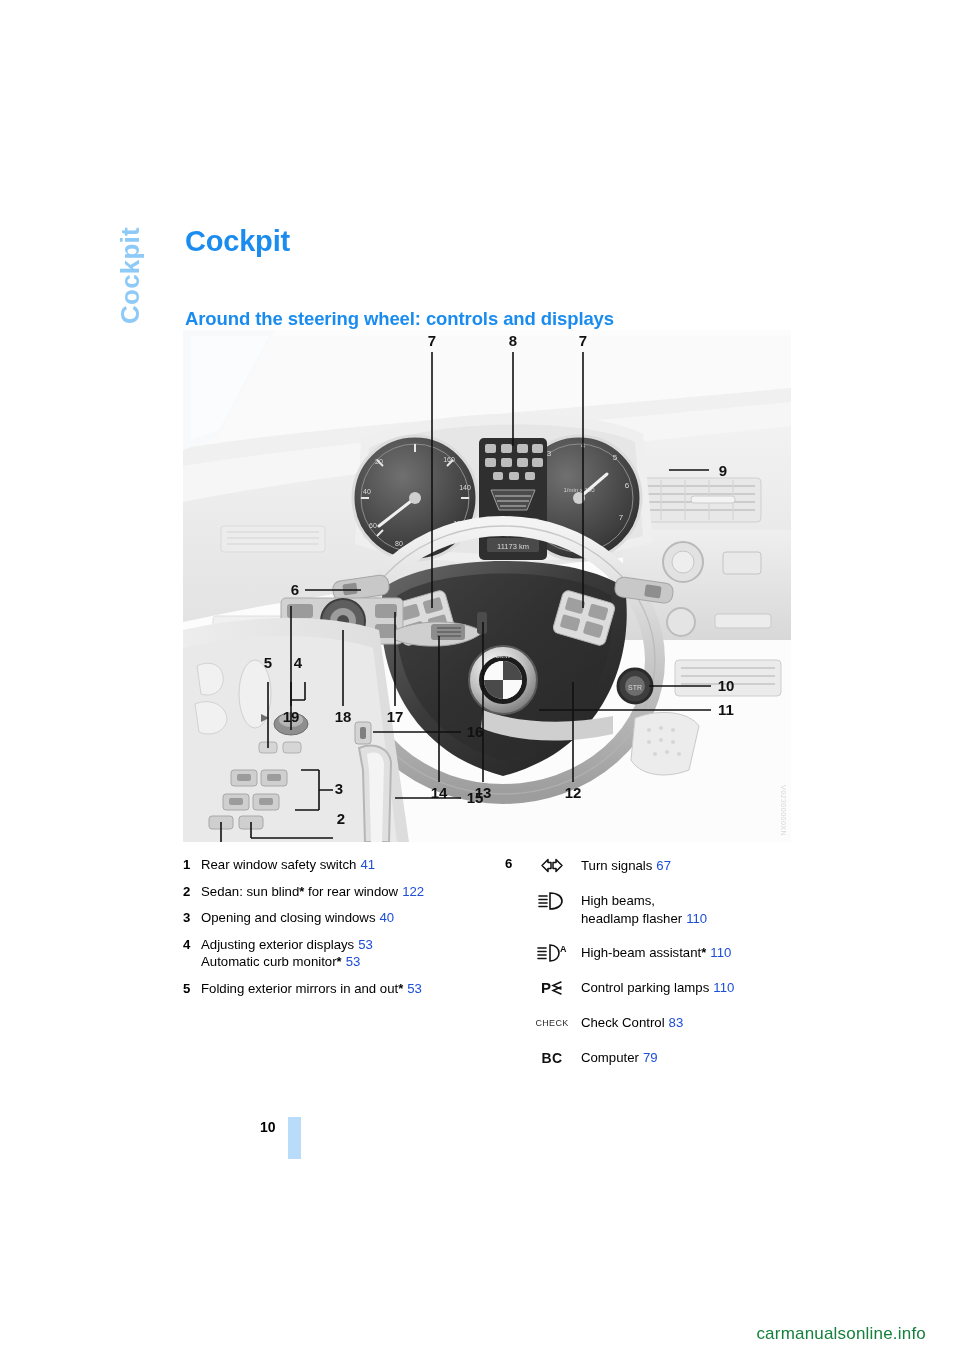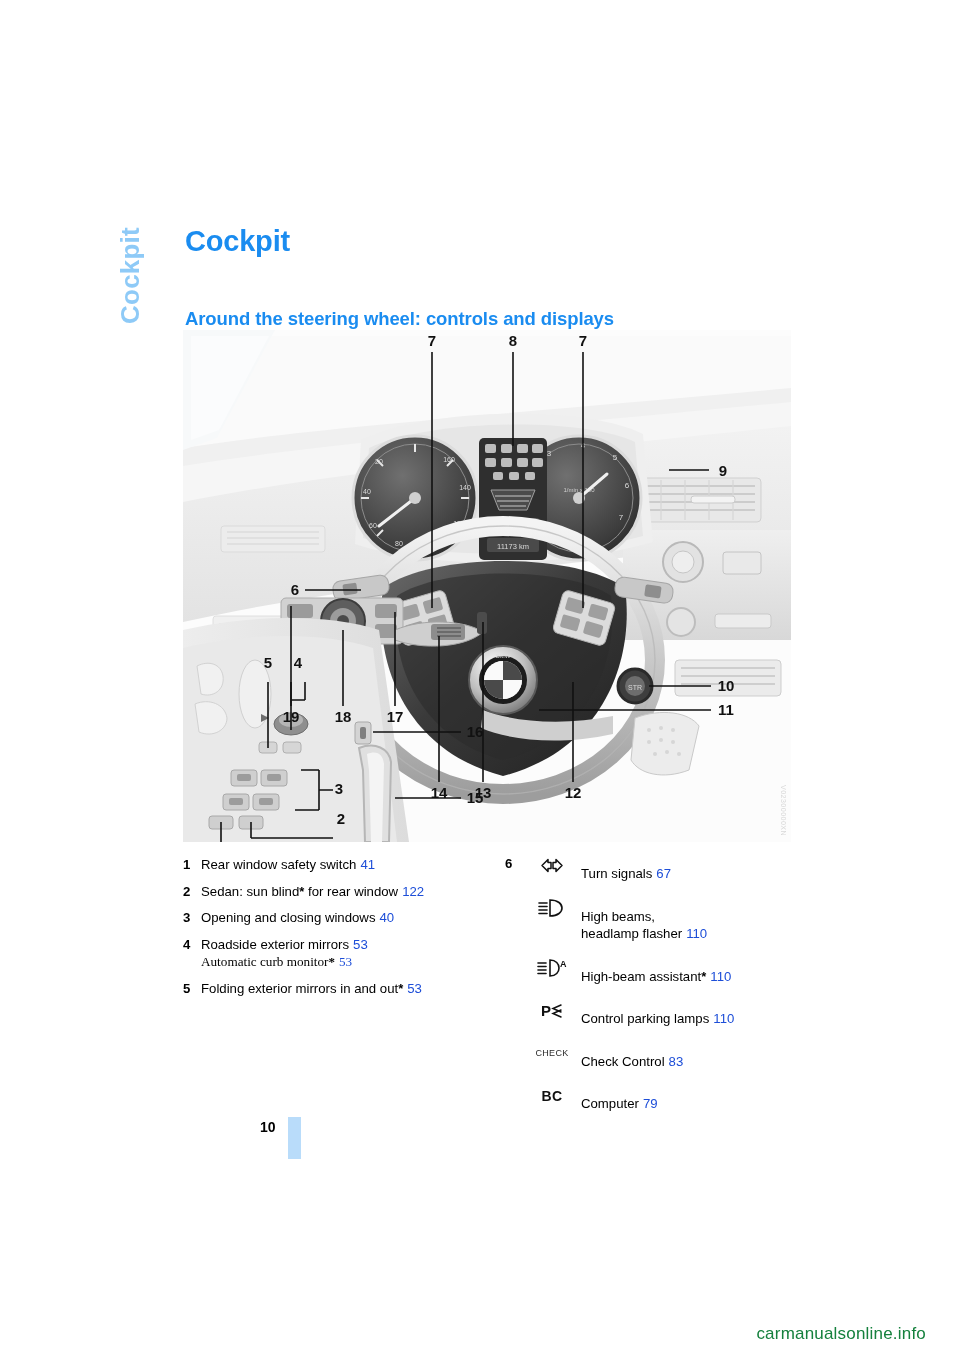--- a/index.html
+++ b/index.html
@@ -103,21 +103,21 @@
     color: #000;
     line-height: 1.33;
   }
   .lg-num {
     flex: 0 0 18px;
     font-weight: bold;
     font-size: 13.2px;
     color: #000;
   }
   .lg-text { flex: 1 1 auto; }
-  .lg-sub  { display: block; font-family: Liberation Serif, serif; }
+  .lg-sub  { display: block; }
   .pg { color: #1d4ed8; margin-left: 4px; }
   .star { font-weight: bold; font-size: 13px; }
 
   
   .icon-row {
     display: flex;
     align-items: flex-start;
     margin-bottom: 16px;
   }
   .icon-num {
@@ -130,21 +130,20 @@
     display: flex;
     align-items: center;
     justify-content: center;
     height: 19px;
   }
   .icon-label {
     flex: 1 1 auto;
     font-size: 13.2px;
     line-height: 1.33;
     padding-top: 1px;
-    margin-top: 8px;
   }
   .icon-check {
     font-size: 9px;
     letter-spacing: 0.3px;
     color: #2b2b2b;
     font-weight: normal;
     text-align: right;
   }
   .icon-bc {
     font-size: 14px;
@@ -566,21 +565,21 @@
     </div>
 
     <div class="lg-row">
       <span class="lg-num">3</span>
       <span class="lg-text"><span>Opening and closing windows</span><span class="pg">40</span></span>
     </div>
 
     <div class="lg-row">
       <span class="lg-num">4</span>
       <span class="lg-text">
-        <span>Roadside exterior mirrors</span><span class="pg">53</span>
+        <span>Adjusting exterior displays</span><span class="pg">53</span>
         <span class="lg-sub"><span>Automatic curb monitor</span><span class="star">*</span><span class="pg">53</span></span>
       </span>
     </div>
 
     <div class="lg-row">
       <span class="lg-num">5</span>
       <span class="lg-text"><span>Folding exterior mirrors in and out</span><span class="star">*</span><span class="pg">53</span></span>
     </div>
 
   </div>

